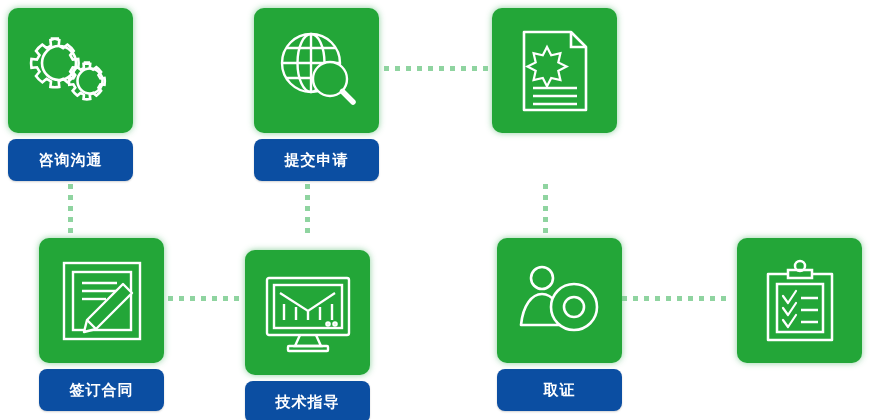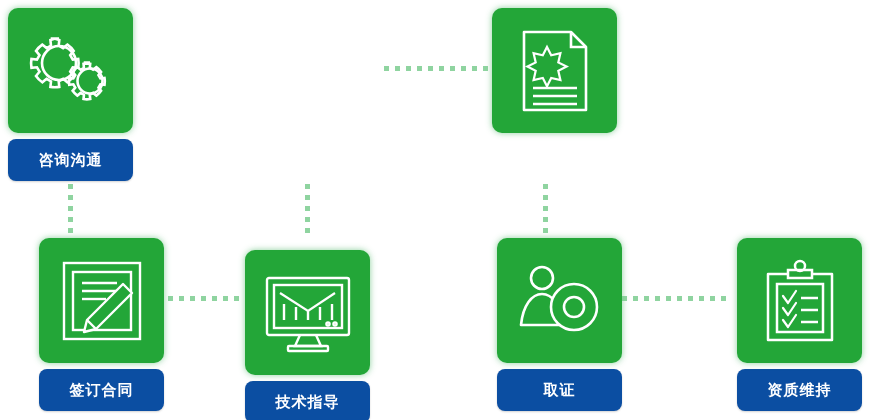--- a/index.html
+++ b/index.html
@@ -75,20 +75,37 @@
           <g>
             <circle cx="62" cy="48" r="12.5"></circle>
             <path d="M62 29.5 a18.5 18.5 0 0 0 -6.5 1.18 l.45 4.15 -3.32 1.93 -3.25-2.65 a18.5 18.5 0 0 0 -4.76 4.76 l2.65 3.25 -1.93 3.32 -4.15-.45 a18.5 18.5 0 0 0 0 6.73 l4.15-.45 1.93 3.32 -2.65 3.25 a18.5 18.5 0 0 0 4.76 4.76 l3.25-2.65 3.32 1.93 -.45 4.15 a18.5 18.5 0 0 0 6.73 0 l-.45-4.15 3.32-1.93 3.25 2.65 a18.5 18.5 0 0 0 4.76-4.76 l-2.65-3.25 1.93-3.32 4.15 .45 a18.5 18.5 0 0 0 0-6.73 l-4.15 .45 -1.93-3.32 2.65-3.25 a18.5 18.5 0 0 0 -4.76-4.76 l-3.25 2.65 -3.32-1.93 .45-4.15 a18.5 18.5 0 0 0 -6.5-1.18 z"></path>
           </g>
         </svg>
       </span>
     </div>
     <div class="label-btn">咨询沟通</div>
   </div>
 
+  <div class="node" style="left:254px;top:8px;">
+    <div class="icon-card">
+      <span>
+        <svg width="86" height="86" viewBox="0 0 86 86" fill="none" stroke="#ffffff" stroke-width="2.4">
+          <circle cx="37" cy="35" r="29"></circle>
+          <ellipse cx="37" cy="35" rx="13.5" ry="29"></ellipse>
+          <line x1="37" y1="6" x2="37" y2="64"></line>
+          <line x1="8" y1="35" x2="66" y2="35"></line>
+          <path d="M12.5 20 h49"></path>
+          <path d="M12.5 50 h49"></path>
+          <circle cx="56" cy="51" r="17" fill="#23a638"></circle>
+          <line x1="68.5" y1="63.5" x2="79" y2="74" stroke-width="5.5" stroke-linecap="round"></line>
+        </svg>
+      </span>
+    </div>
+    <div class="label-btn">提交申请</div>
+  </div>
 
   <div class="node" style="left:492px;top:8px;">
     <div class="icon-card">
       <span>
         <svg width="78" height="86" viewBox="0 0 78 86" fill="none" stroke="#ffffff" stroke-width="2.6">
           <path d="M8 4 h47 l15 15 v63 h-62 z" stroke-linejoin="round"></path>
           <path d="M55 4 v15 h15"></path>
           <path d="M31 19 l4.2 8.3 9.2-2.1 -2.1 9.2 8.3 4.2 -8.3 4.2 2.1 9.2 -9.2-2.1 -4.2 8.3 -4.2-8.3 -9.2 2.1 2.1-9.2 -8.3-4.2 8.3-4.2 -2.1-9.2 9.2 2.1 z" stroke-width="2.2"></path>
           <line x1="17" y1="60" x2="61" y2="60"></line>
           <line x1="17" y1="68" x2="61" y2="68"></line>
@@ -161,16 +178,15 @@
           <rect x="17" y="26" width="46" height="48"></rect>
           <polyline points="23,38 28,45 36,33" stroke-width="2.2" stroke-linecap="round" stroke-linejoin="round"></polyline>
           <line x1="41" y1="40" x2="58" y2="40"></line>
           <polyline points="23,50 28,57 36,45" stroke-width="2.2" stroke-linecap="round" stroke-linejoin="round"></polyline>
           <line x1="41" y1="52" x2="58" y2="52"></line>
           <polyline points="23,62 28,69 36,57" stroke-width="2.2" stroke-linecap="round" stroke-linejoin="round"></polyline>
           <line x1="41" y1="64" x2="58" y2="64"></line>
         </svg>
       </span>
     </div>
-    <div class="label-btn">资质维持</div>
   </div>
 
 </div>
 
 </body></html>

